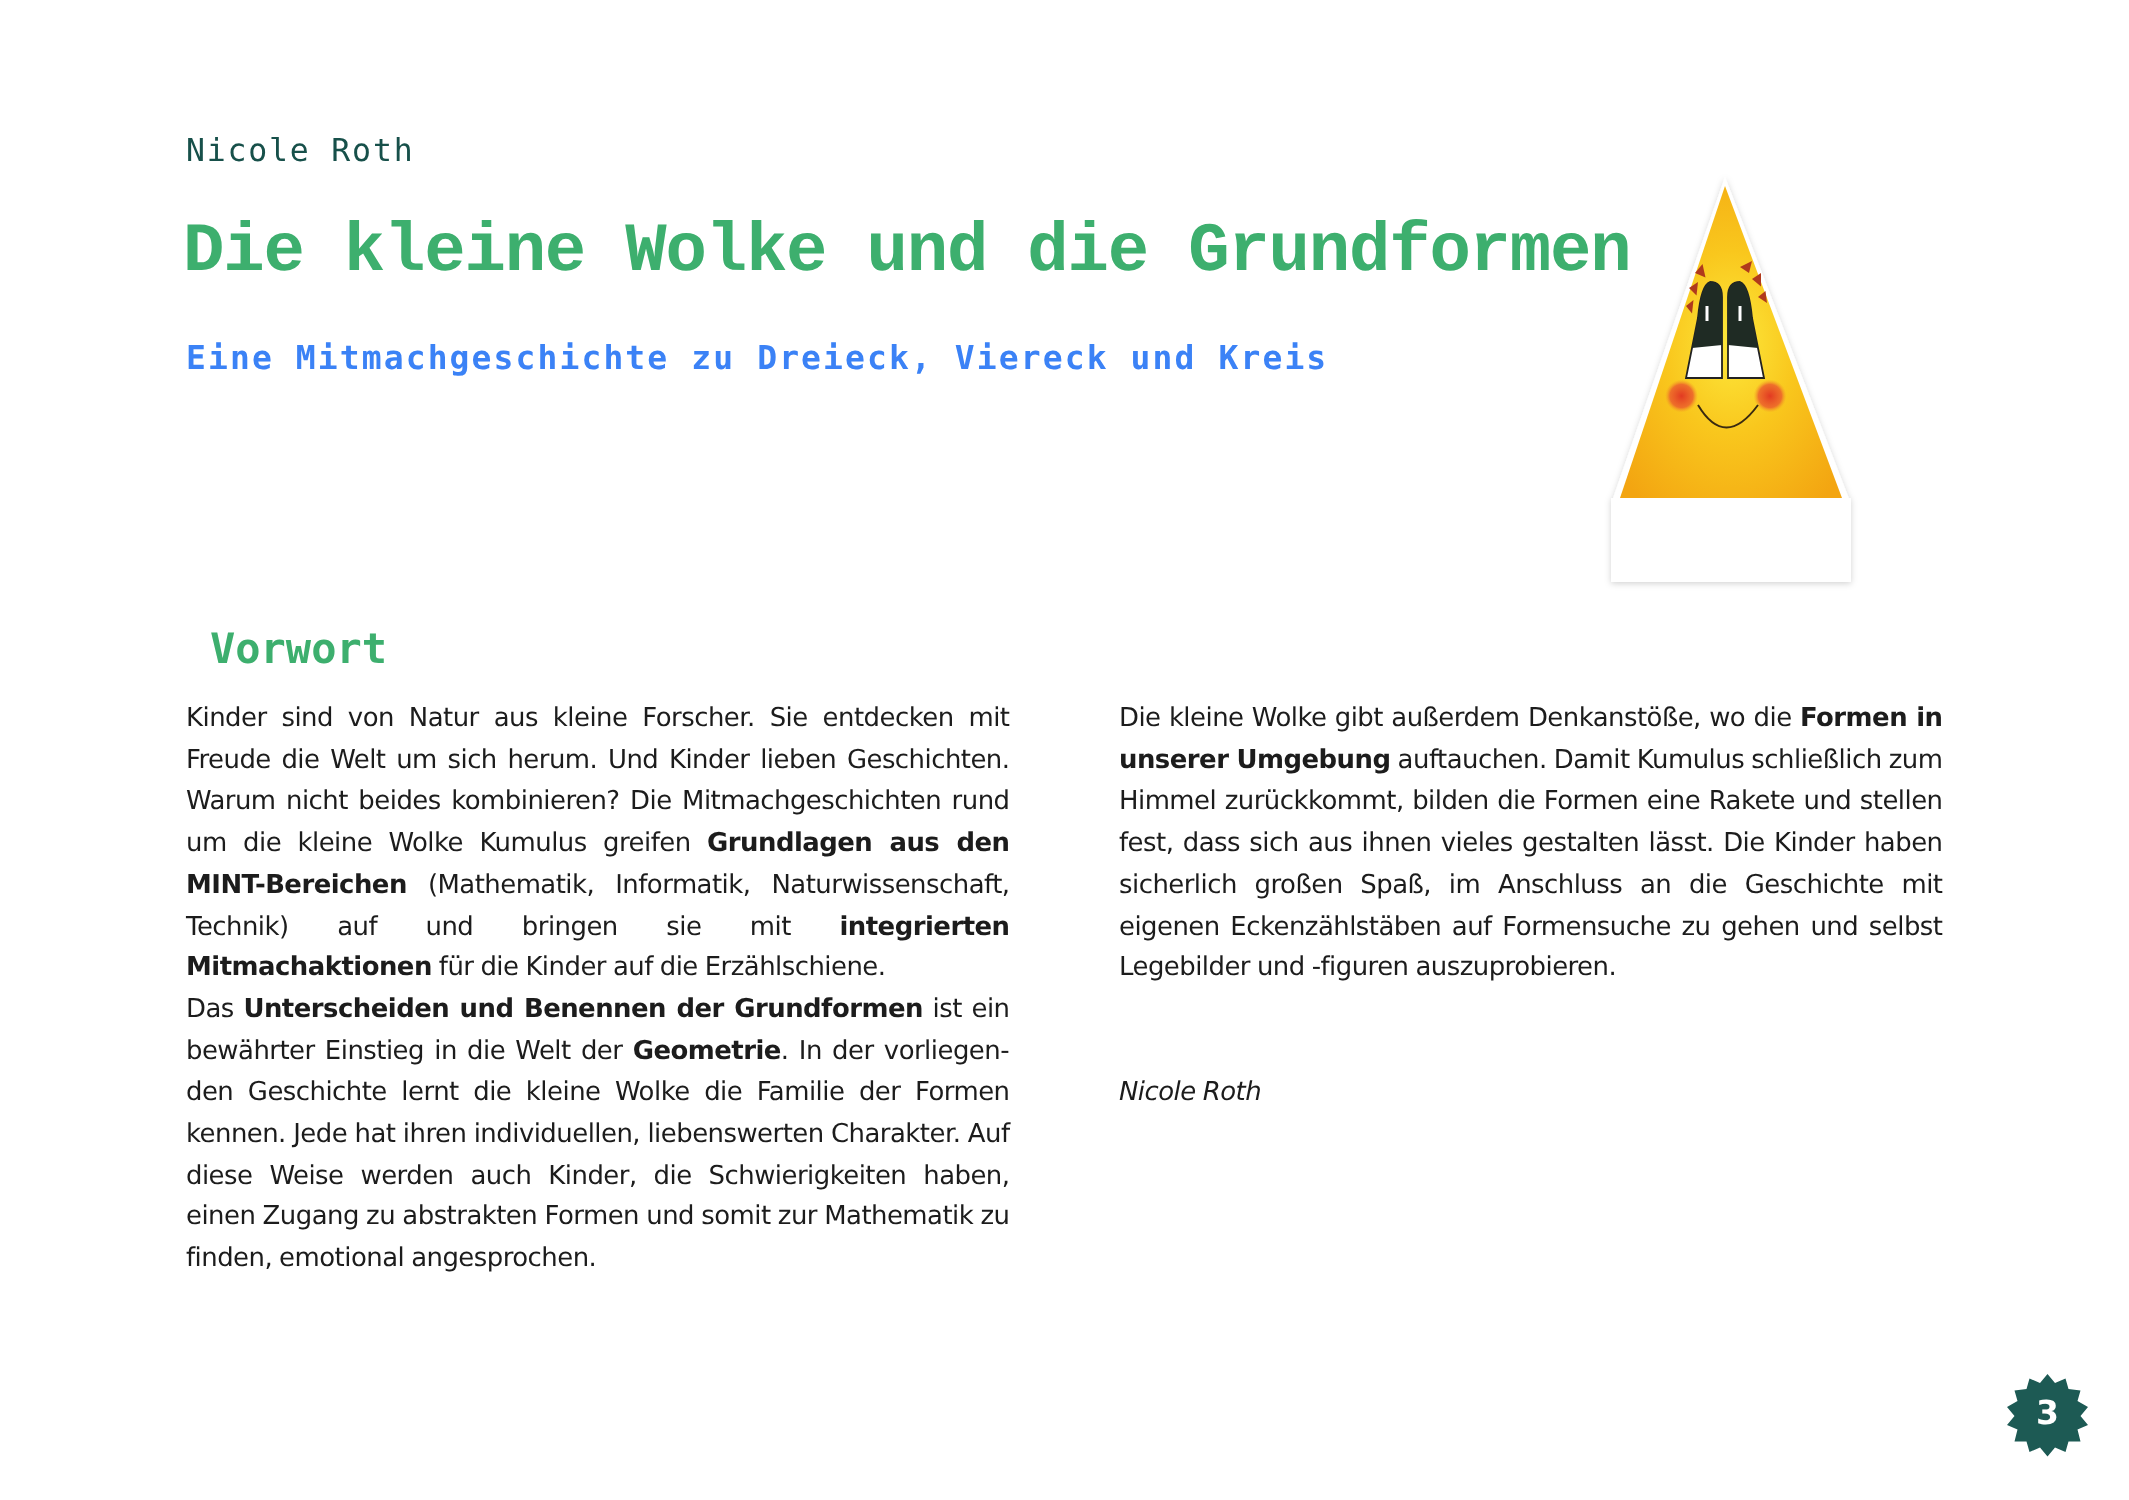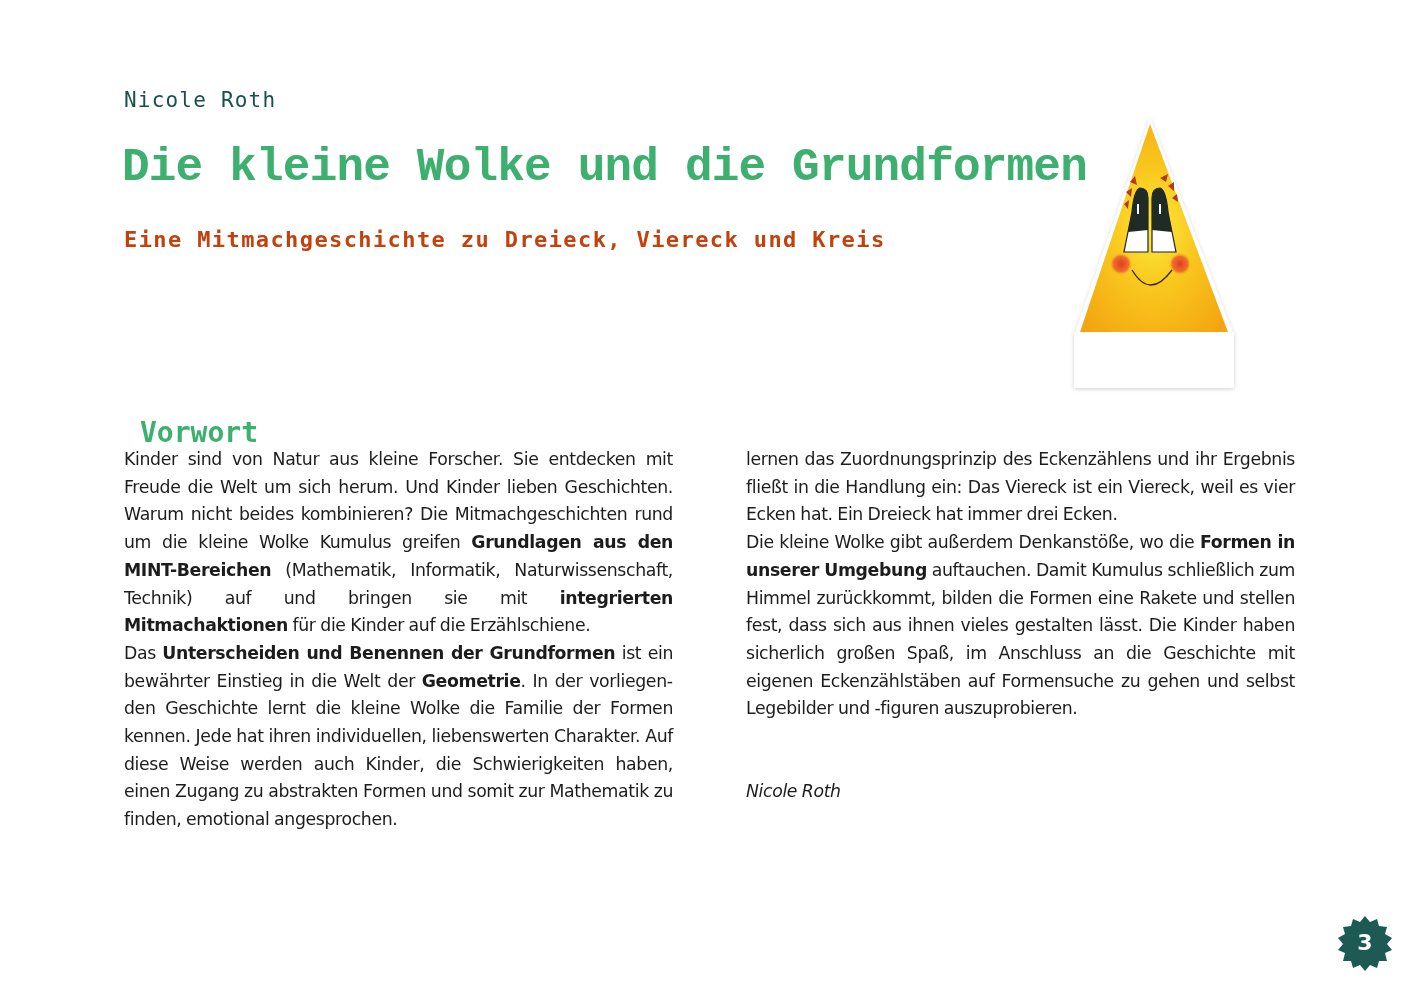--- a/index.html
+++ b/index.html
@@ -37,21 +37,21 @@
     white-space: nowrap;
   }
   .subtitle {
     position: absolute;
     left: 124px;
     top: 227px;
     font-family: "DejaVu Sans Mono", "Liberation Mono", monospace;
     font-weight: bold;
     font-size: 22px;
     letter-spacing: 1.4px;
-    color: #c2410c;
+    color: #3b82f6;
     white-space: nowrap;
   }
   .figure {
     position: absolute;
     left: 1068px;
     top: 112px;
     width: 172px;
     height: 282px;
   }
   .section-heading {
@@ -59,21 +59,21 @@
     left: 124px;
     top: 400px;
     margin: 16px;
     font-family: "DejaVu Sans Mono", "Liberation Mono", monospace;
     font-weight: bold;
     font-size: 28px;
     color: #3daf6e;
   }
   .col {
     position: absolute;
-    top: 446px;
+    top: 466px;
     width: 549px;
     font-family: "DejaVu Sans", sans-serif;
     font-size: 17.3px;
     line-height: 27.7px;
     color: #1c1c1c;
     text-align: justify;
     letter-spacing: -0.35px;
     word-spacing: -0.5px;
   }
   .col p { margin: 0; }
@@ -159,21 +159,20 @@
   </div>
 
   <h2 class="section-heading">Vorwort</h2>
 
   <div class="col col-left">
     <p><span>Kinder sind von Natur aus kleine Forscher. Sie entdecken mit Freude die Welt um sich herum. Und Kinder lieben Geschich­ten. Warum nicht beides kombinieren? Die Mitmachgeschichten rund um die kleine Wolke Kumulus greifen </span><b>Grundlagen aus den MINT-Bereichen</b><span> (Mathematik, Informatik, Naturwissenschaft, Technik) auf und bringen sie mit </span><b>integrierten Mitmachaktionen</b><span> für die Kinder auf die Erzählschiene.</span></p>
     <p><span>Das </span><b>Unterscheiden und Benennen der Grundformen</b><span> ist ein be­währter Einstieg in die Welt der </span><b>Geometrie</b><span>. In der vorliegen­den Geschichte lernt die kleine Wolke die Familie der Formen kennen. Jede hat ihren individuellen, liebenswerten Charakter. Auf diese Weise werden auch Kinder, die Schwierigkeiten haben, einen Zugang zu abstrakten Formen und somit zur Mathematik zu finden, emotional angesprochen.</span></p>
   </div>
 
   <div class="col col-right">
-    <p><span>lernen das Zuordnungsprinzip des Eckenzählens und ihr Ergeb­nis fließt in die Handlung ein: Das Viereck ist ein Viereck, weil es vier Ecken hat. Ein Dreieck hat immer drei Ecken.</span></p>
     <p><span>Die kleine Wolke gibt außerdem Denkanstöße, wo die </span><b>Formen in unserer Umgebung</b><span> auftauchen. Damit Kumulus schließlich zum Himmel zurückkommt, bilden die Formen eine Rakete und stellen fest, dass sich aus ihnen vieles gestalten lässt. Die Kinder haben sicherlich großen Spaß, im Anschluss an die Geschichte mit eigenen Eckenzählstäben auf Formensuche zu gehen und selbst Legebilder und -figuren auszuprobieren.</span></p>
     <div class="gap"></div>
     <div class="gap"></div>
     <p class="sig">Nicole Roth</p>
   </div>
 
   <div class="page-badge">
     <svg width="58" height="58" viewBox="0 0 58 58">
       <path fill="#1d5a54" d="M29,2 L34,8 L41,5 L43,12 L51,13 L49,20 L56,24 L51,30 L56,36 L49,39 L51,47 L43,47 L41,54 L34,51 L29,57 L24,51 L17,54 L15,47 L7,47 L9,39 L2,36 L7,30 L2,24 L9,20 L7,13 L15,12 L17,5 L24,8 Z"></path>
     </svg>

